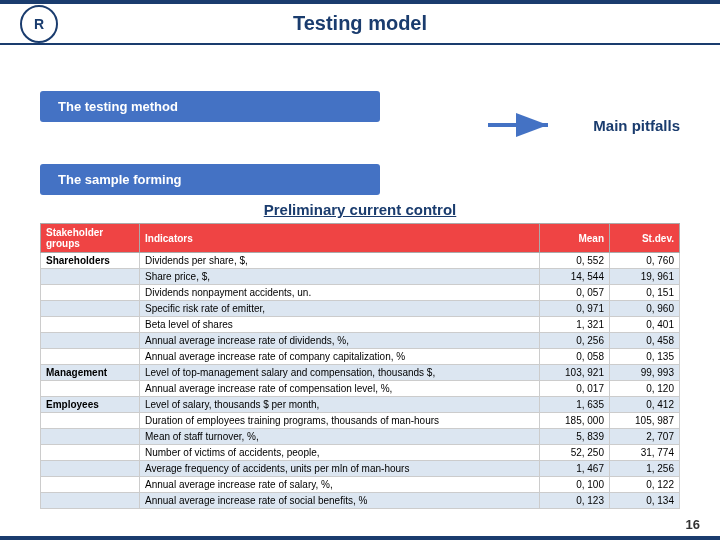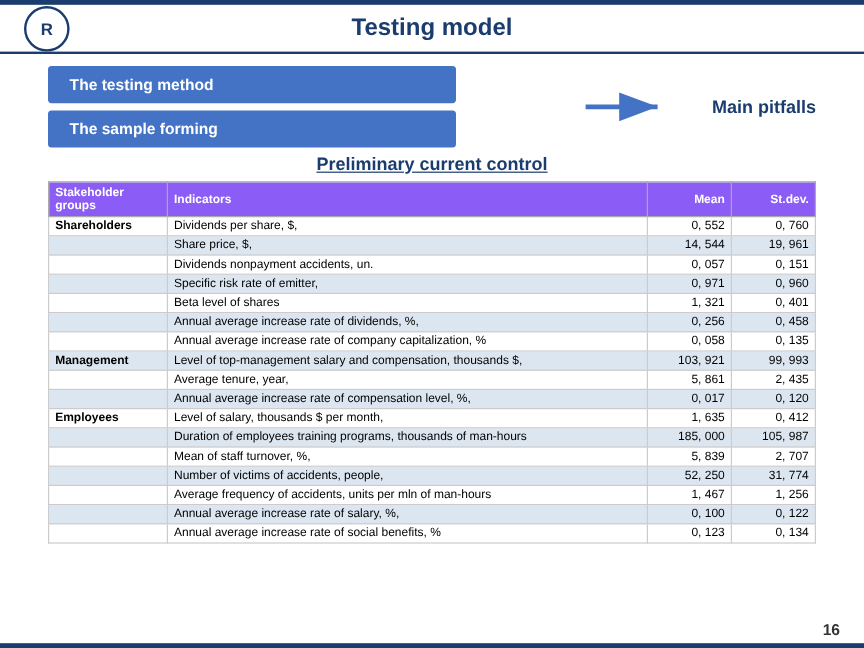--- a/index.html
+++ b/index.html
@@ -57,20 +57,21 @@
       flex: 1;
     }
     .method-box {
       background: #4472c4;
       color: #fff;
       font-size: 13px;
       font-weight: bold;
       padding: 8px 18px;
       border-radius: 3px;
       width: 340px;
+      margin-top: 36px;
     }
     .arrow-area {
       display: flex;
       align-items: center;
       justify-content: center;
       width: 120px;
     }
     .arrow-svg {
       width: 80px;
       height: 50px;
@@ -89,21 +90,21 @@
       color: #1a3c6e;
       margin: 6px 0 5px 0;
       text-decoration: underline;
     }
     table {
       width: 100%;
       border-collapse: collapse;
       font-size: 10px;
     }
     thead tr {
-      background: #8b5cf6;
+      background: #ef4444;
       color: #fff;
     }
     thead th {
       padding: 3px 5px;
       text-align: left;
       font-weight: bold;
       border: 1px solid #aaa;
     }
     tbody tr:nth-child(even) {
       background: #dce6f1;
@@ -228,26 +229,20 @@
           <td class="col-stdev">0, 135</td>
         </tr>
         <tr>
           <td class="col-group">Management</td>
           <td class="col-indicator">Level of top-management salary and compensation, thousands $,</td>
           <td class="col-mean">103, 921</td>
           <td class="col-stdev">99, 993</td>
         </tr>
         <tr>
           <td class="col-group"></td>
-          <td class="col-indicator">Average tenure, year,</td>
-          <td class="col-mean">5, 861</td>
-          <td class="col-stdev">2, 435</td>
-        </tr>
-        <tr>
-          <td class="col-group"></td>
           <td class="col-indicator">Annual average increase rate of compensation level, %,</td>
           <td class="col-mean">0, 017</td>
           <td class="col-stdev">0, 120</td>
         </tr>
         <tr>
           <td class="col-group">Employees</td>
           <td class="col-indicator">Level of salary, thousands $ per month,</td>
           <td class="col-mean">1, 635</td>
           <td class="col-stdev">0, 412</td>
         </tr>

